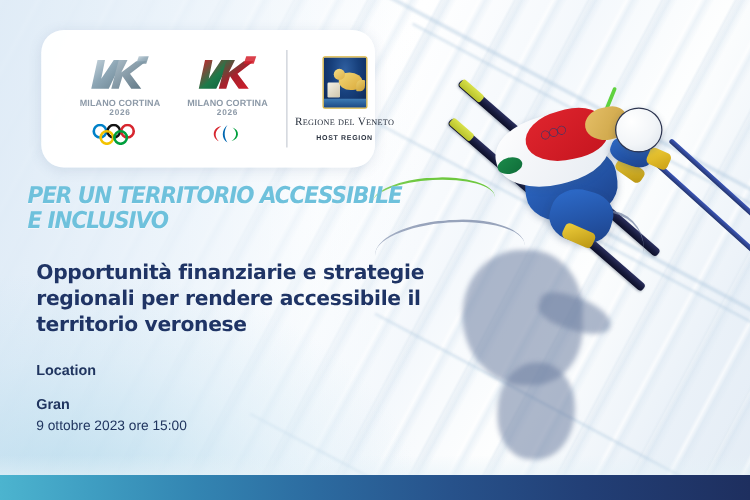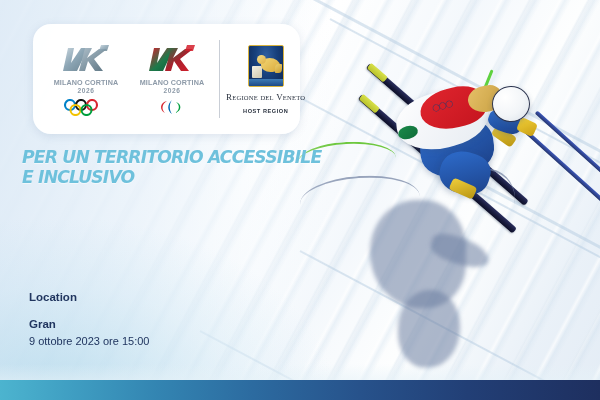--- a/index.html
+++ b/index.html
@@ -189,21 +189,21 @@
     background: rgba(255,255,255,.97);
     border-radius: 18px;
     box-shadow: 0 2px 10px rgba(70,100,140,.14);
     display: flex;
     align-items: center;
   }
   .logo-group {
     display: flex;
     align-items: center;
     flex: 0 0 auto;
-    padding-left: 10px;
+    padding-left: 20px;
   }
   .logo-block {
     width: 86px;
     display: flex;
     flex-direction: column;
     align-items: center;
   }
   .mark {
     height: 36px;
     display:flex;
@@ -506,20 +506,21 @@
         <div class="lion-head"></div>
         <div class="tail"></div>
       </div>
       <div class="veneto-name"><span>R</span><span class="sm">EGIONE</span> <span class="sm">DEL</span> <span>V</span><span class="sm">ENETO</span></div>
       <div class="veneto-host">HOST REGION</div>
     </div>
   </div>
 
   <div class="kicker">PER UN TERRITORIO ACCESSIBILE E INCLUSIVO</div>
 
+  <div class="headline">Opportunità finanziarie e strategie regionali per rendere accessibile il territorio veronese</div>
 
   <div class="meta">
     <div class="lbl">Location</div>
     <div class="gap"></div>
     <div class="lbl">Gran</div>
     <div class="val">9 ottobre 2023 ore 15:00</div>
   </div>
 
   <div class="bottom-fade"></div>
   <div class="bottom-bar"></div>

